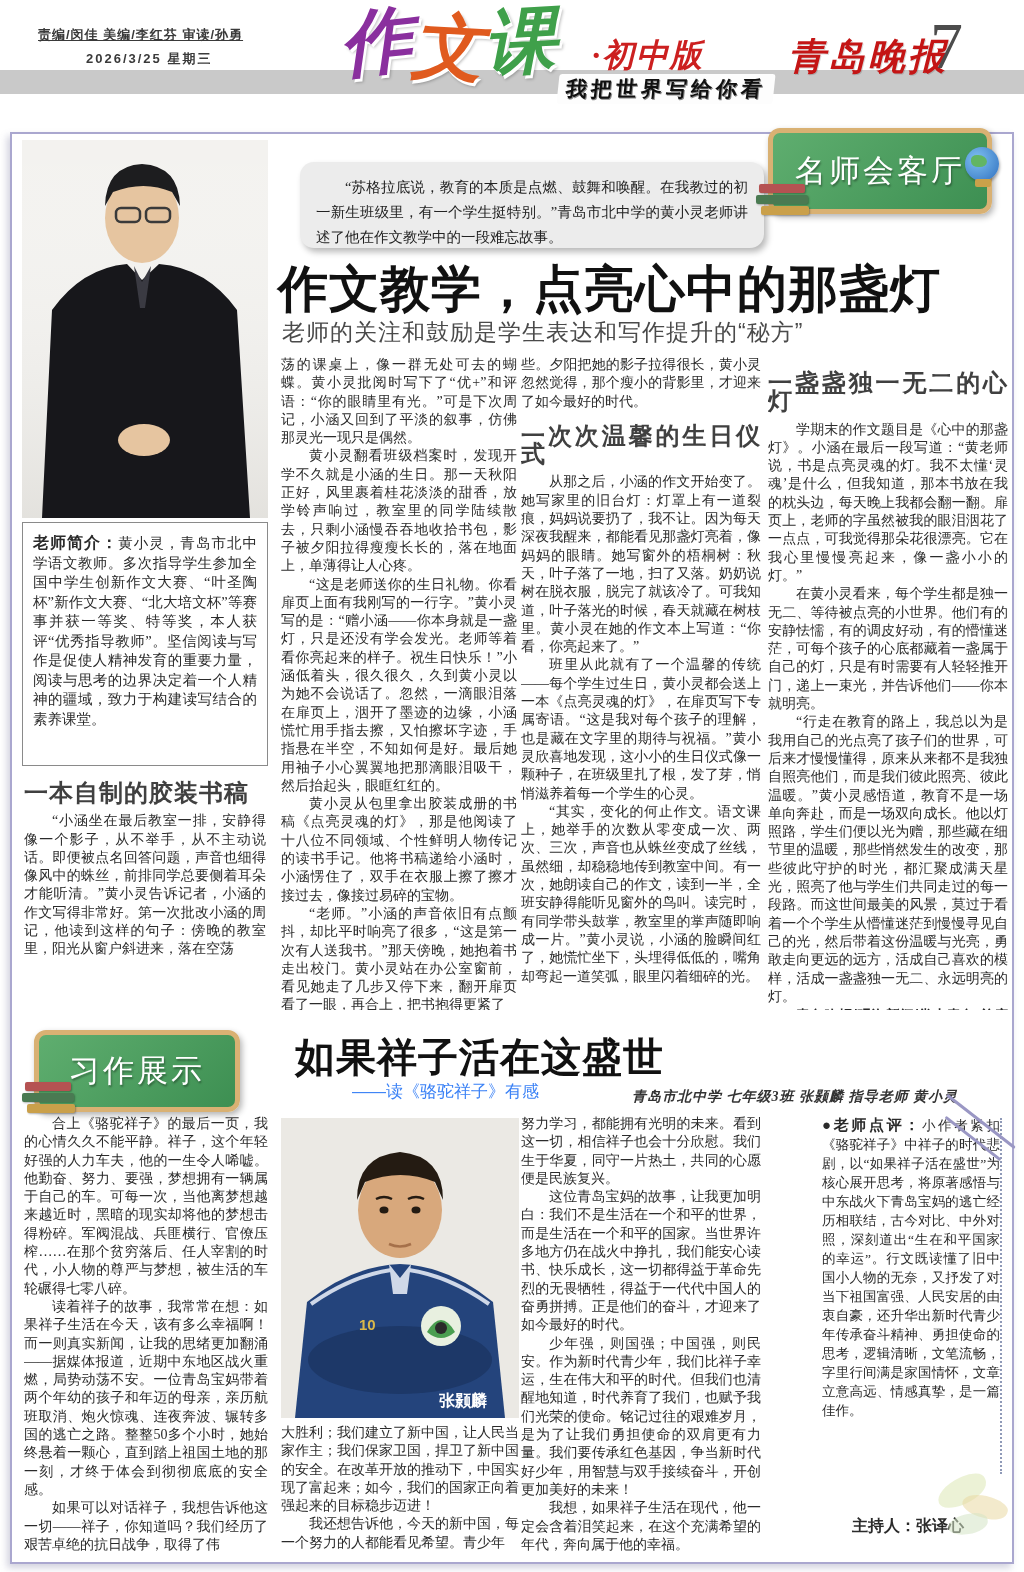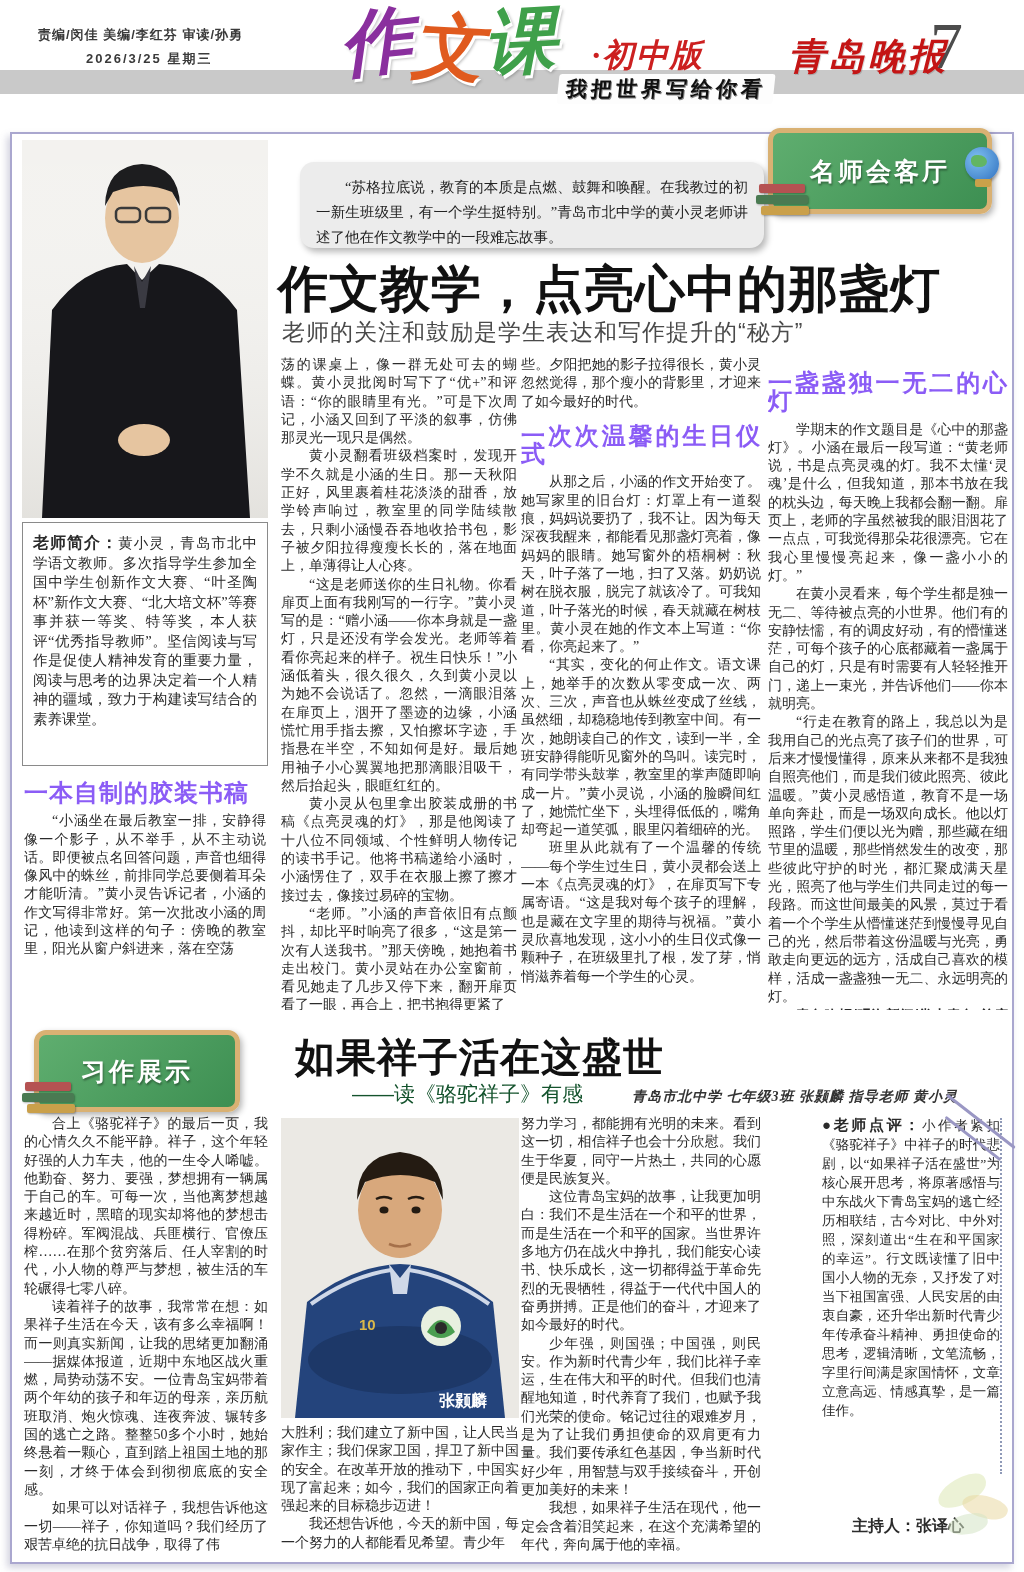--- a/index.html
+++ b/index.html
@@ -2,21 +2,21 @@
 <html><head>
 <meta charset="utf-8">
 <style>
   html,body{margin:0;padding:0;background:#fff;}
   body{width:1024px;height:1572px;position:relative;overflow:hidden;
        font-family:"Liberation Serif","DejaVu Serif",serif;color:#2b2b2b;}
   .abs{position:absolute;}
   
   .graybar{left:0;top:70px;width:1024px;height:24px;background:#c9c9c9;}
   .editors{left:38px;top:26px;font-family:"Liberation Sans",sans-serif;
-           font-size:13px;font-weight:700;color:#3a3a3a;letter-spacing:1px;}
+           font-size:13px;font-weight:700;color:#3a3a3a;letter-spacing:1px;text-decoration:underline;}
   .dateline{left:86px;top:50px;font-family:"Liberation Sans",sans-serif;
             font-size:13px;font-weight:700;color:#3a3a3a;letter-spacing:2px;}
   .masthead{left:340px;top:6px;width:250px;font-weight:900;font-style:italic;
             font-size:72px;line-height:1;white-space:nowrap;}
   .masthead span{display:inline-block;text-shadow:2px 3px 0 #fff,3px 4px 3px rgba(0,0,0,.25);}
   .mc1{color:#8a2f9e;transform:rotate(-6deg);}
   .mc2{color:#e05a1e;transform:rotate(3deg) translateY(6px);}
   .mc3{color:#3fa04a;transform:rotate(-3deg);}
   .edition{left:592px;top:34px;color:#cc2020;font-weight:900;font-size:32px;
            font-style:italic;letter-spacing:2px;}
@@ -26,22 +26,22 @@
   .paper-name{left:788px;top:32px;color:#c41515;font-weight:900;font-size:37px;
               font-style:italic;letter-spacing:3px;text-shadow:1px 1px 0 rgba(0,0,0,.15);}
   .pageno{left:930px;top:8px;font-size:66px;color:#4c4c4c;font-family:"Liberation Serif",serif;}
   
   .frame{left:10px;top:132px;width:1000px;height:1428px;border:2px solid #aaa7cf;
          box-shadow:-3px 4px 7px rgba(110,110,150,.30);}
   
   .board{border:5px solid #d9b173;border-radius:12px;
          background:linear-gradient(135deg,#5fae6f,#3d8f52);
          box-shadow:2px 3px 6px rgba(0,0,0,.3);display:flex;align-items:center;justify-content:center;}
-  .board .label{color:#fff;font-family:"Liberation Sans",sans-serif;font-weight:700;
-                font-size:25px;letter-spacing:3px;text-shadow:1px 2px 2px rgba(0,0,0,.35);}
+  .board .label{color:#fff;font-family:"Liberation Sans",sans-serif;font-weight:400;
+                font-size:31px;letter-spacing:3px;text-shadow:1px 2px 2px rgba(0,0,0,.35);}
   .badge-top{left:768px;top:128px;width:214px;height:76px;}
   .badge-bottom{left:34px;top:1030px;width:196px;height:72px;}
   .globe{width:34px;height:34px;border-radius:50%;background:radial-gradient(circle at 35% 35%,#7fc0f0,#2f6fc0);
          position:absolute;right:-12px;top:14px;box-shadow:1px 2px 3px rgba(0,0,0,.3);}
   .globe:after{content:"";position:absolute;left:6px;top:8px;width:16px;height:12px;
                background:#62b564;border-radius:40% 60% 50% 50%;}
   .globe-stand{position:absolute;right:-4px;top:46px;width:16px;height:8px;background:#caa14a;
                border-radius:2px;}
   .books{position:absolute;left:-14px;bottom:-6px;width:54px;}
   .books i{display:block;height:9px;border-radius:2px;margin-top:2px;box-shadow:1px 1px 2px rgba(0,0,0,.3);}
@@ -67,26 +67,26 @@
   .quote-box p{margin:0;text-indent:2em;}
   .headline{left:278px;top:256px;width:706px;font-family:"Liberation Sans",sans-serif;
             font-weight:900;font-size:50px;letter-spacing:1px;color:#111;white-space:nowrap;}
   .subhead{left:282px;top:317px;font-family:"Liberation Sans",sans-serif;
            font-size:23px;color:#4a4a4a;letter-spacing:1px;}
   
   .col{position:absolute;font-size:14px;line-height:18.3px;text-align:justify;overflow:hidden;}
   .col p{margin:0;text-indent:2em;}
   .col p.cont{text-indent:0;}
   .sec-head{font-family:"Liberation Sans",sans-serif;font-weight:900;font-size:24px;
-            color:#8b5cf6;text-indent:0 !important;margin:6px 0 10px !important;letter-spacing:1px;}
+            color:#404040;text-indent:0 !important;margin:6px 0 10px !important;letter-spacing:1px;}
   .byline{font-weight:700;font-family:"Liberation Sans",sans-serif;}
   
   .headline2{left:295px;top:1030px;font-family:"Liberation Sans",sans-serif;font-weight:900;
              font-size:40px;color:#111;letter-spacing:1px;}
-  .subhead2{left:352px;top:1080px;font-size:21px;color:#14532d;font-family:"Liberation Sans",sans-serif;}
+  .subhead2{left:352px;top:1080px;font-size:17px;color:#3b82f6;font-family:"Liberation Sans",sans-serif;}
   .essay-byline{left:632px;top:1088px;font-size:14px;font-style:italic;font-weight:700;color:#333;
                 letter-spacing:1px;}
   .review{left:822px;top:1115px;width:178px;font-size:13.5px;line-height:19px;text-align:justify;}
   .review .lbl{font-weight:900;font-family:"Liberation Sans",sans-serif;font-size:15px;}
   .dotline{left:1000px;top:1118px;height:356px;border-left:2px dotted #8f9ab8;}
   .diag{width:86px;height:3px;background:#9a97c4;border-radius:2px;transform:rotate(38deg);}
   .host{left:852px;top:1516px;font-weight:900;font-size:16px;font-family:"Liberation Sans",sans-serif;}
   .leaf{position:absolute;border-radius:60% 40% 55% 45%;opacity:.55;}
 </style>
 </head>
@@ -155,22 +155,22 @@
   <p>黄小灵翻看班级档案时，发现开学不久就是小涵的生日。那一天秋阳正好，风里裹着桂花淡淡的甜香，放学铃声响过，教室里的同学陆续散去，只剩小涵慢吞吞地收拾书包，影子被夕阳拉得瘦瘦长长的，落在地面上，单薄得让人心疼。</p>
   <p>“这是老师送你的生日礼物。你看扉页上面有我刚写的一行字。”黄小灵写的是：“赠小涵——你本身就是一盏灯，只是还没有学会发光。老师等着看你亮起来的样子。祝生日快乐！”小涵低着头，很久很久，久到黄小灵以为她不会说话了。忽然，一滴眼泪落在扉页上，洇开了墨迹的边缘，小涵慌忙用手指去擦，又怕擦坏字迹，手指悬在半空，不知如何是好。最后她用袖子小心翼翼地把那滴眼泪吸干，然后抬起头，眼眶红红的。</p>
   <p>黄小灵从包里拿出胶装成册的书稿《点亮灵魂的灯》，那是他阅读了十八位不同领域、个性鲜明人物传记的读书手记。他将书稿递给小涵时，小涵愣住了，双手在衣服上擦了擦才接过去，像接过易碎的宝物。</p>
   <p>“老师。”小涵的声音依旧有点颤抖，却比平时响亮了很多，“这是第一次有人送我书。”那天傍晚，她抱着书走出校门。黄小灵站在办公室窗前，看见她走了几步又停下来，翻开扉页看了一眼，再合上，把书抱得更紧了</p>
 </div>
 
 <div class="col" style="left:521px;top:356px;width:240px;height:654px;">
   <p class="cont">些。夕阳把她的影子拉得很长，黄小灵忽然觉得，那个瘦小的背影里，才迎来了如今最好的时代。</p>
   <div class="sec-head" style="margin-top:16px !important;">一次次温馨的生日仪式</div>
   <p>从那之后，小涵的作文开始变了。她写家里的旧台灯：灯罩上有一道裂痕，妈妈说要扔了，我不让。因为每天深夜我醒来，都能看见那盏灯亮着，像妈妈的眼睛。她写窗外的梧桐树：秋天，叶子落了一地，扫了又落。奶奶说树在脱衣服，脱完了就该冷了。可我知道，叶子落光的时候，春天就藏在树枝里。黄小灵在她的作文本上写道：“你看，你亮起来了。”</p>
+  <p>班里从此就有了一个温馨的传统——每个学生过生日，黄小灵都会送上一本《点亮灵魂的灯》，在扉页写下专属寄语。“这是我对每个孩子的理解，也是藏在文字里的期待与祝福。”黄小灵欣喜地发现，这小小的生日仪式像一颗种子，在班级里扎了根，发了芽，悄悄滋养着每一个学生的心灵。</p>
   <p>“其实，变化的何止作文。语文课上，她举手的次数从零变成一次、两次、三次，声音也从蛛丝变成了丝线，虽然细，却稳稳地传到教室中间。有一次，她朗读自己的作文，读到一半，全班安静得能听见窗外的鸟叫。读完时，有同学带头鼓掌，教室里的掌声随即响成一片。”黄小灵说，小涵的脸瞬间红了，她慌忙坐下，头埋得低低的，嘴角却弯起一道笑弧，眼里闪着细碎的光。</p>
-  <p>班里从此就有了一个温馨的传统——每个学生过生日，黄小灵都会送上一本《点亮灵魂的灯》，在扉页写下专属寄语。“这是我对每个孩子的理解，也是藏在文字里的期待与祝福。”黄小灵欣喜地发现，这小小的生日仪式像一颗种子，在班级里扎了根，发了芽，悄悄滋养着每一个学生的心灵。</p>
 </div>
 
 <div class="col" style="left:768px;top:368px;width:240px;height:642px;">
   <div class="sec-head">一盏盏独一无二的心灯</div>
   <p>学期末的作文题目是《心中的那盏灯》。小涵在最后一段写道：“黄老师说，书是点亮灵魂的灯。我不太懂‘灵魂’是什么，但我知道，那本书放在我的枕头边，每天晚上我都会翻一翻。扉页上，老师的字虽然被我的眼泪洇花了一点点，可我觉得那朵花很漂亮。它在我心里慢慢亮起来，像一盏小小的灯。”</p>
   <p>在黄小灵看来，每个学生都是独一无二、等待被点亮的小世界。他们有的安静怯懦，有的调皮好动，有的懵懂迷茫，可每个孩子的心底都藏着一盏属于自己的灯，只是有时需要有人轻轻推开门，递上一束光，并告诉他们——你本就明亮。</p>
   <p>“行走在教育的路上，我总以为是我用自己的光点亮了孩子们的世界，可后来才慢慢懂得，原来从来都不是我独自照亮他们，而是我们彼此照亮、彼此温暖。”黄小灵感悟道，教育不是一场单向奔赴，而是一场双向成长。他以灯照路，学生们便以光为赠，那些藏在细节里的温暖，那些悄然发生的改变，那些彼此守护的时光，都汇聚成满天星光，照亮了他与学生们共同走过的每一段路。而这世间最美的风景，莫过于看着一个个学生从懵懂迷茫到慢慢寻见自己的光，然后带着这份温暖与光亮，勇敢走向更远的远方，活成自己喜欢的模样，活成一盏盏独一无二、永远明亮的灯。</p>
   <p class="byline">青岛晚报/观海新闻/掌上青岛 首席记者 张译心</p>
 </div>
 

